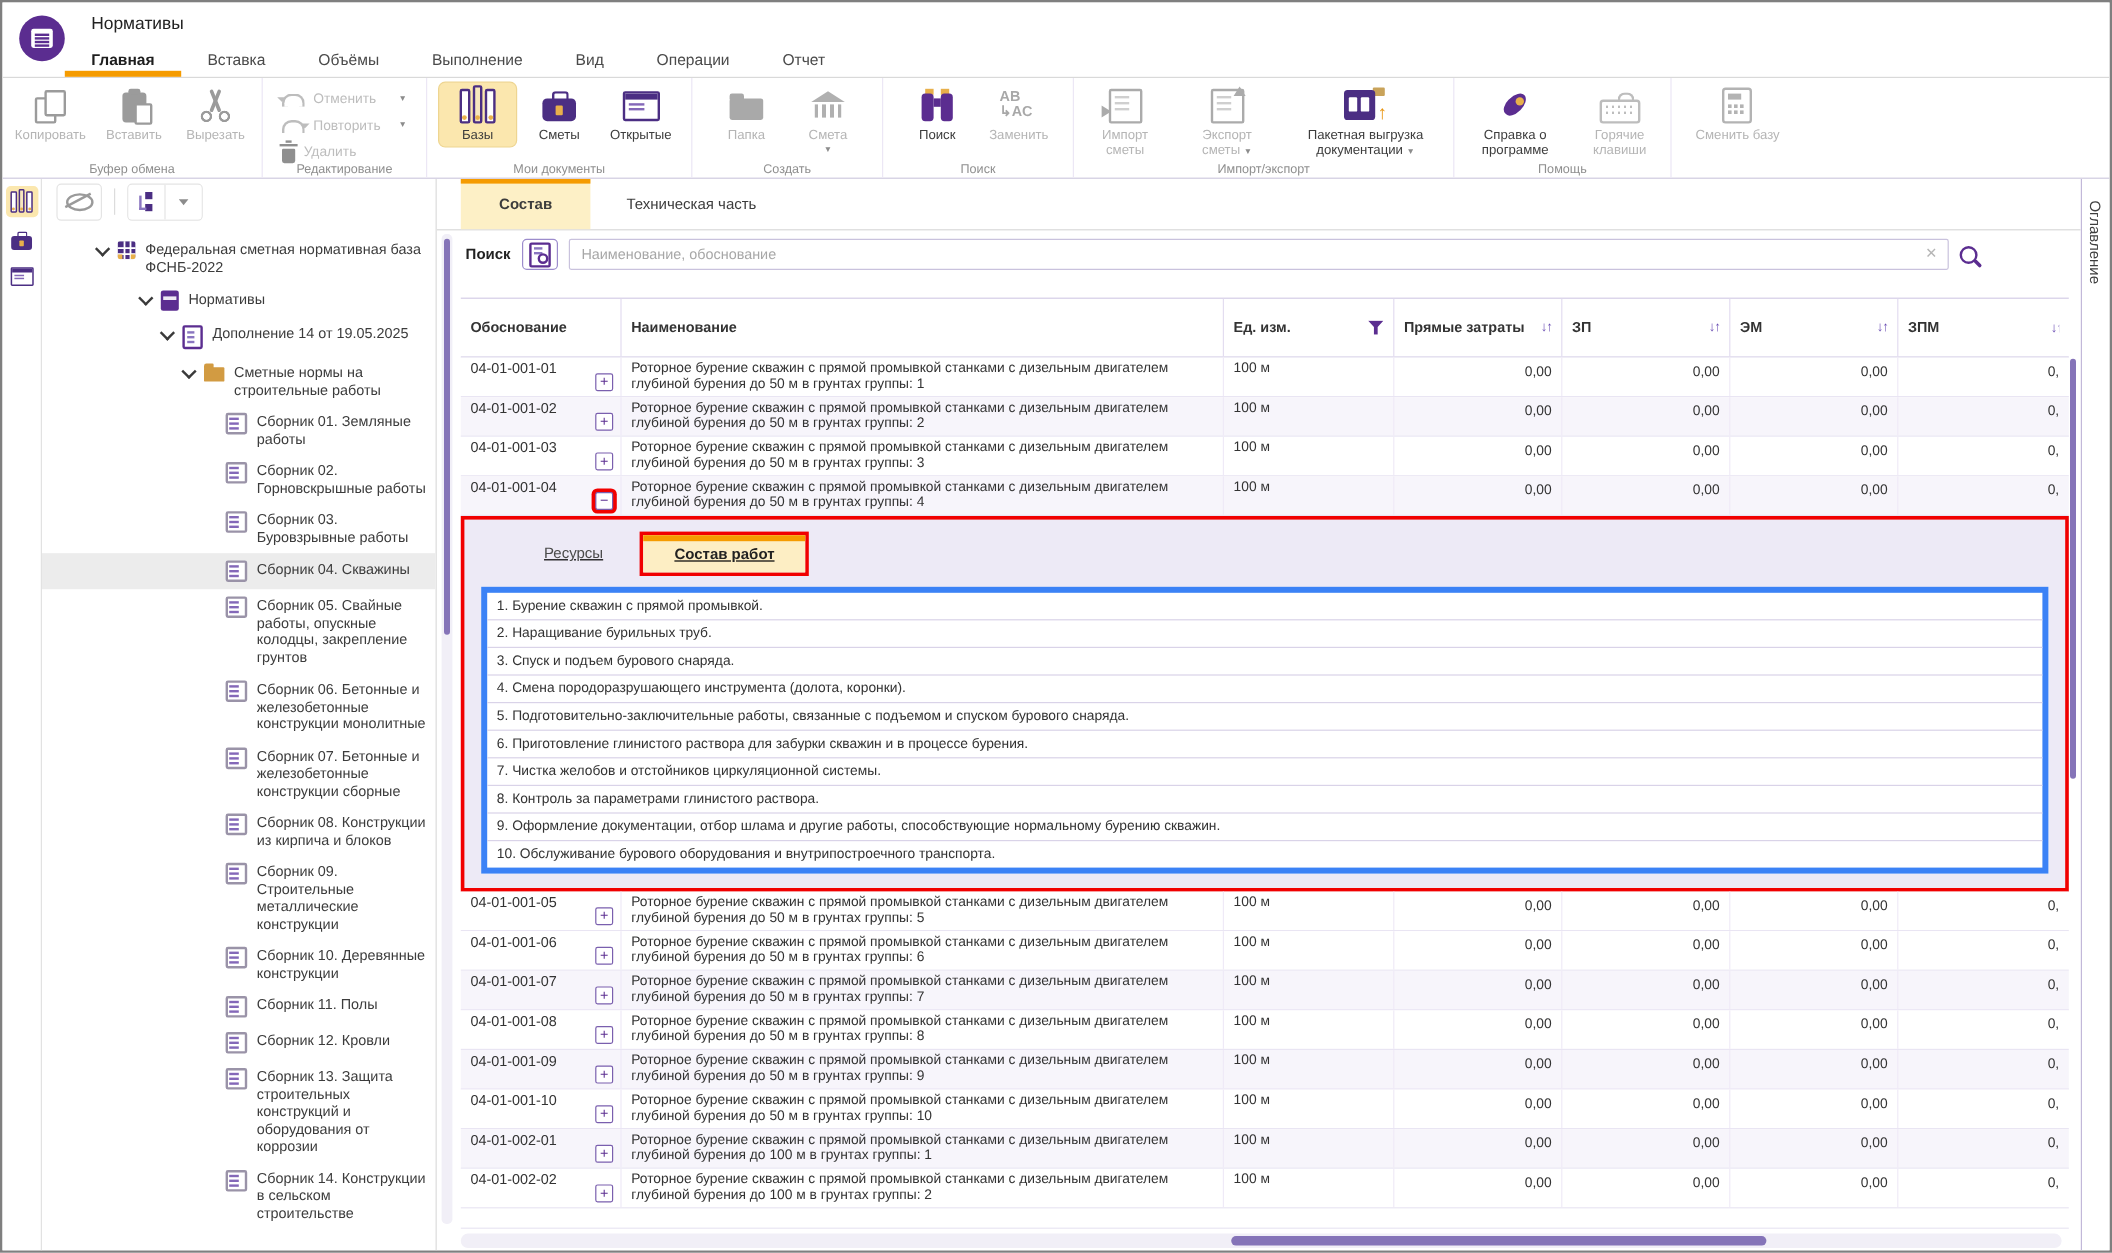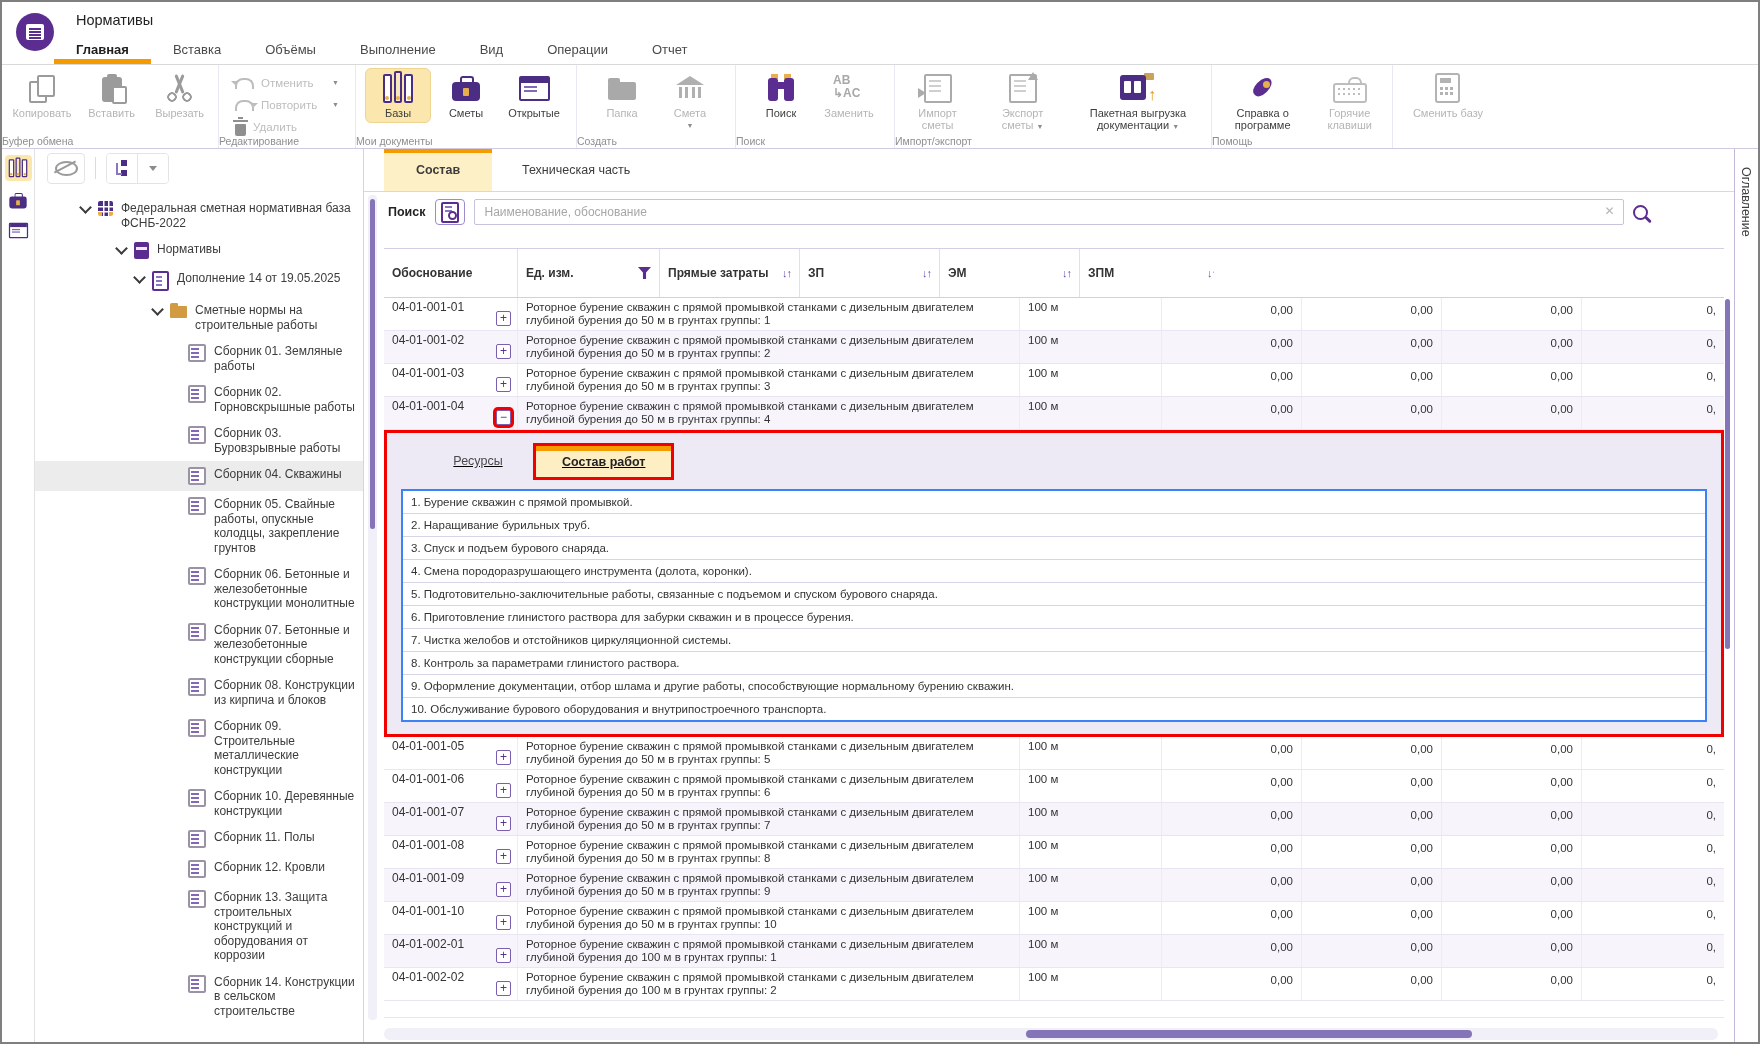--- a/index.html
+++ b/index.html
@@ -14,21 +14,21 @@
   .logo::after{content:"";position:absolute;left:13px;top:15px;width:12px;height:2px;background:#5b2d90;box-shadow:0 3px 0 #5b2d90,0 6px 0 #5b2d90,0 9px 0 #5b2d90;}
   .apptitle{position:absolute;left:74px;top:10px;font-size:14.5px;color:#222;}
   .mtabs{position:absolute;left:52px;bottom:0;display:flex;height:30px;}
   .mtab{position:relative;padding:0 22px;display:flex;align-items:center;font-size:13px;color:#4a4a4a;cursor:default;}
   .mtab.active{font-weight:bold;color:#1e1e1e;}
   .mtab.active::after{content:"";position:absolute;left:0;right:0;bottom:0;height:5px;background:#f59b00;}
 
   
   #ribbon{position:absolute;left:0;top:63px;right:0;height:83px;display:flex;background:#fff;border-bottom:1px solid #cfcadf;z-index:4;}
   .rgroup{position:relative;border-right:1px solid #ece7f5;display:flex;align-items:flex-start;justify-content:center;gap:2px;padding:3px 4px 15px;}
-  .glabel{position:absolute;bottom:1px;left:0;right:0;text-align:left;font-size:10.5px;color:#8f8f8f;white-space:nowrap;}
+  .glabel{position:absolute;bottom:1px;left:0;right:0;text-align:center;font-size:10.5px;color:#8f8f8f;white-space:nowrap;}
   .rbtn{display:flex;flex-direction:column;align-items:center;gap:3px;padding:3px 4px;border-radius:6px;border:1px solid transparent;min-width:56px;}
   .rbtn .icbox{height:32px;display:flex;align-items:center;justify-content:center;}
   .blabel{font-size:11px;color:#3d3d3d;text-align:center;line-height:12px;white-space:pre-line;}
   .rbtn.disabled .blabel{color:#b5b5b5;}
   .rbtn.active{background:#fbe7ae;border-color:#eed591;}
   .caret{font-size:7px;color:#8c8c8c;line-height:8px;}
   .inlinecaret{display:inline;margin-left:3px;}
   .editcol{display:flex;flex-direction:column;justify-content:flex-start;gap:4px;padding-top:6px;}
   .srow{display:flex;align-items:center;gap:7px;height:18px;font-size:11.5px;color:#bdbdbd;}
   .srow .slabel{min-width:64px;}
@@ -180,21 +180,21 @@
   .expander-plus::before{content:"+";}
   .expander-minus::before{content:"−";}
   .expander.highlight{box-shadow:0 0 0 3px #f10000;}
 
   .xpanel{border:3px solid #f10000;background:#edeaf6;padding:8px 0 12px;box-sizing:border-box;}
   .xtabs{display:flex;align-items:center;padding-left:36px;height:40px;text-decoration:underline;}
   .xtab-res{font-size:12.5px;color:#4a4a4a;width:110px;text-align:center;}
   .xtabwrap{border:3px solid #f10000;}
   .xtab-active{position:relative;background:#fdeec4;padding:9px 26px 8px;font-weight:bold;font-size:12.5px;color:#222;}
   .xtab-active::before{content:"";position:absolute;left:0;right:0;top:0;height:5px;background:#f59b00;}
-  .worklist{margin:8px 14px 0;border:2px solid #3b82f6;background:#fff;}
+  .worklist{margin:8px 14px 0;border:5px solid #3b82f6;background:#fff;}
   .workitem{height:22px;display:flex;align-items:center;padding-left:8px;font-size:11.5px;color:#333;border-bottom:1px solid #d9d3e8;}
   .workitem:last-child{border-bottom:none;}
   .tail{height:16px;border-bottom:1px solid #e9e5f3;}
 
   .lscroll{position:absolute;left:4px;top:46px;bottom:22px;width:9px;background:#f1eff7;border-radius:4px;}
   .lthumb{position:absolute;left:2px;top:4px;width:5px;height:330px;background:#8574b8;border-radius:3px;}
   .vscroll{position:absolute;right:1px;top:100px;bottom:22px;width:10px;}
   .vthumb{position:absolute;left:2px;top:50px;width:5px;height:350px;background:#8574b8;border-radius:3px;}
   .hscroll{position:absolute;left:20px;right:16px;bottom:2px;height:12px;background:#f1eff7;border-radius:6px;}
   .hthumb{position:absolute;left:642px;top:2px;bottom:2px;width:446px;background:#8574b8;border-radius:5px;}
@@ -564,20 +564,23 @@
         <span class="sclear">✕</span>
       </span>
       <span class="ic i-mag"></span>
     </div>
 
     <div class="grid">
       <div class="ghead">
         <div class="hcell c1">
             <span>Обоснование</span>
           </div>
+        <div class="hcell c2">
+            <span>Наименование</span>
+          </div>
         <div class="hcell c3">
             <span>Ед. изм.</span>
             <span class="ic i-funnel"></span>
           </div>
         <div class="hcell c4">
             <span>Прямые затраты</span>
             <span class="sort">↓↑</span>
           </div>
         <div class="hcell c5">
             <span>ЗП</span>

